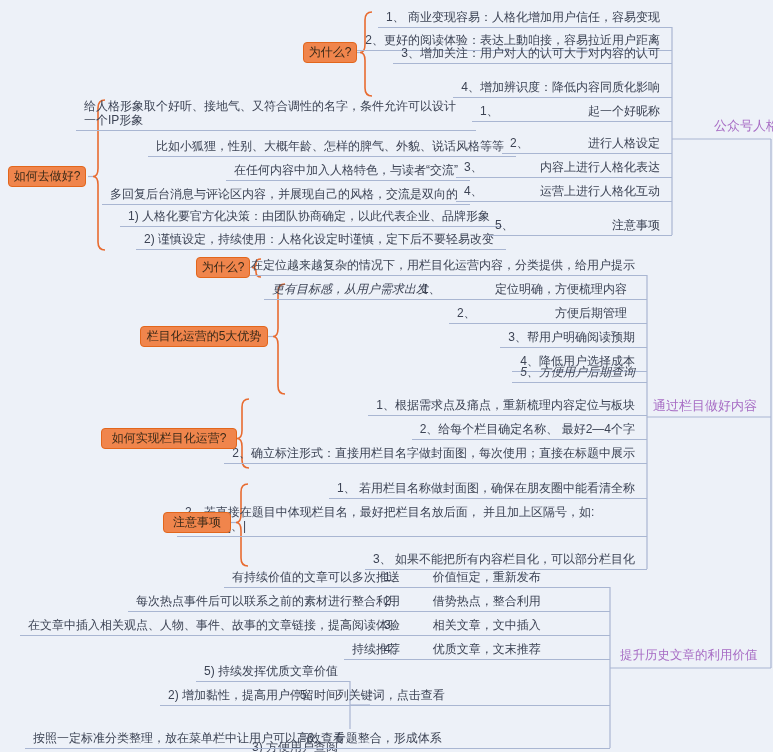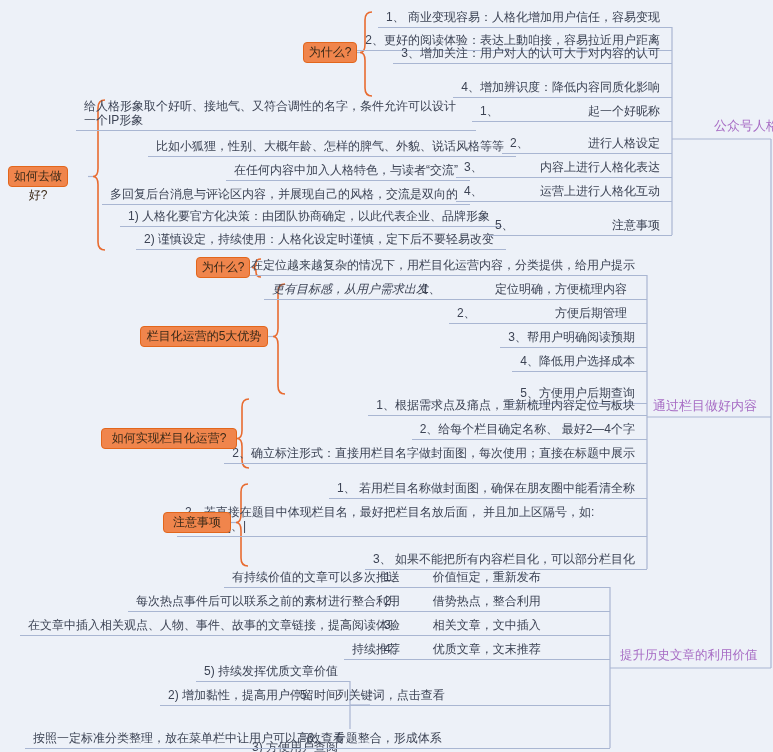--- a/index.html
+++ b/index.html
@@ -71,21 +71,21 @@
   </g>
 </svg>
 
 <div class="obox" style="left:303px;top:42px;width:54px;">为什么?</div>
 
 <div class="node" style="right:101px;top:10px;">1、 商业变现容易：人格化增加用户信任，容易变现</div>
 <div class="node" style="right:101px;top:33px;">2、更好的阅读体验：表达上動咱接，容易拉近用户距离</div>
 <div class="node" style="right:101px;top:46px;margin-left:44px;">3、增加关注：用户对人的认可大于对内容的认可</div>
 <div class="node" style="right:101px;top:80px;">4、增加辨识度：降低内容同质化影响</div>
 
-<div class="obox" style="left:8px;top:166px;width:60px;">如何去做好?</div>
+<div class="obox" style="left:8px;top:166px;width:78px;">如何去做好?</div>
 
 <div class="node wrap" style="right:297px;top:99px;width:380px;">给人格形象取个好听、接地气、又符合调性的名字，条件允许可以设计一个IP形象</div>
 <div class="node" style="right:257px;top:139px;">比如小狐狸，性别、大概年龄、怎样的脾气、外貌、说话风格等等</div>
 <div class="node" style="right:303px;top:163px;">在任何内容中加入人格特色，与读者“交流”</div>
 <div class="node" style="right:303px;top:187px;">多回复后台消息与评论区内容，并展现自己的风格，交流是双向的</div>
 <div class="node" style="right:271px;top:209px;">1) 人格化要官方化决策：由团队协商确定，以此代表企业、品牌形象</div>
 <div class="node" style="right:267px;top:232px;">2) 谨慎设定，持续使用：人格化设定时谨慎，定下后不要轻易改变</div>
 
 <div class="node nf" style="right:101px;top:104px;width:180px;">
   <span>1、</span>
@@ -120,21 +120,21 @@
   <span>1、</span>
   <span>定位明确，方便梳理内容</span>
 </div>
 <div class="node nf" style="right:126px;top:306px;width:170px;padding-right:20px;">
   <span>2、</span>
   <span></span>
     <span>方便后期管理</span>
 </div>
 <div class="node" style="right:126px;top:330px;">3、帮用户明确阅读预期</div>
 <div class="node" style="right:126px;top:354px;">4、降低用户选择成本</div>
-<div class="node" style="right:126px;top:386px;">5、方便用户后期查询</div>
+<div class="node" style="right:126px;top:365px;font-style:italic;">5、方便用户后期查询</div>
 
 <div class="obox" style="left:101px;top:428px;width:136px;">如何实现栏目化运营?</div>
 <div class="node" style="right:126px;top:398px;margin-left:24px;">1、根据需求点及痛点，重新梳理内容定位与板块</div>
 <div class="node" style="right:126px;top:422px;margin-left:34px;">2、给每个栏目确定名称、 最好2—4个字</div>
 <div class="node" style="right:126px;top:446px;">2、确立标注形式：直接用栏目名字做封面图，每次使用；直接在标题中展示</div>
 
 <div class="obox" style="left:163px;top:512px;width:68px;">注意事项</div>
 <div class="node" style="right:126px;top:481px;">1、 若用栏目名称做封面图，确保在朋友圈中能看清全称</div>
 <div class="node wrap" style="right:126px;top:505px;width:450px;">
   <div>2、若直接在题目中体现栏目名，最好把栏目名放后面， 并且加上区隔号，如:</div>

